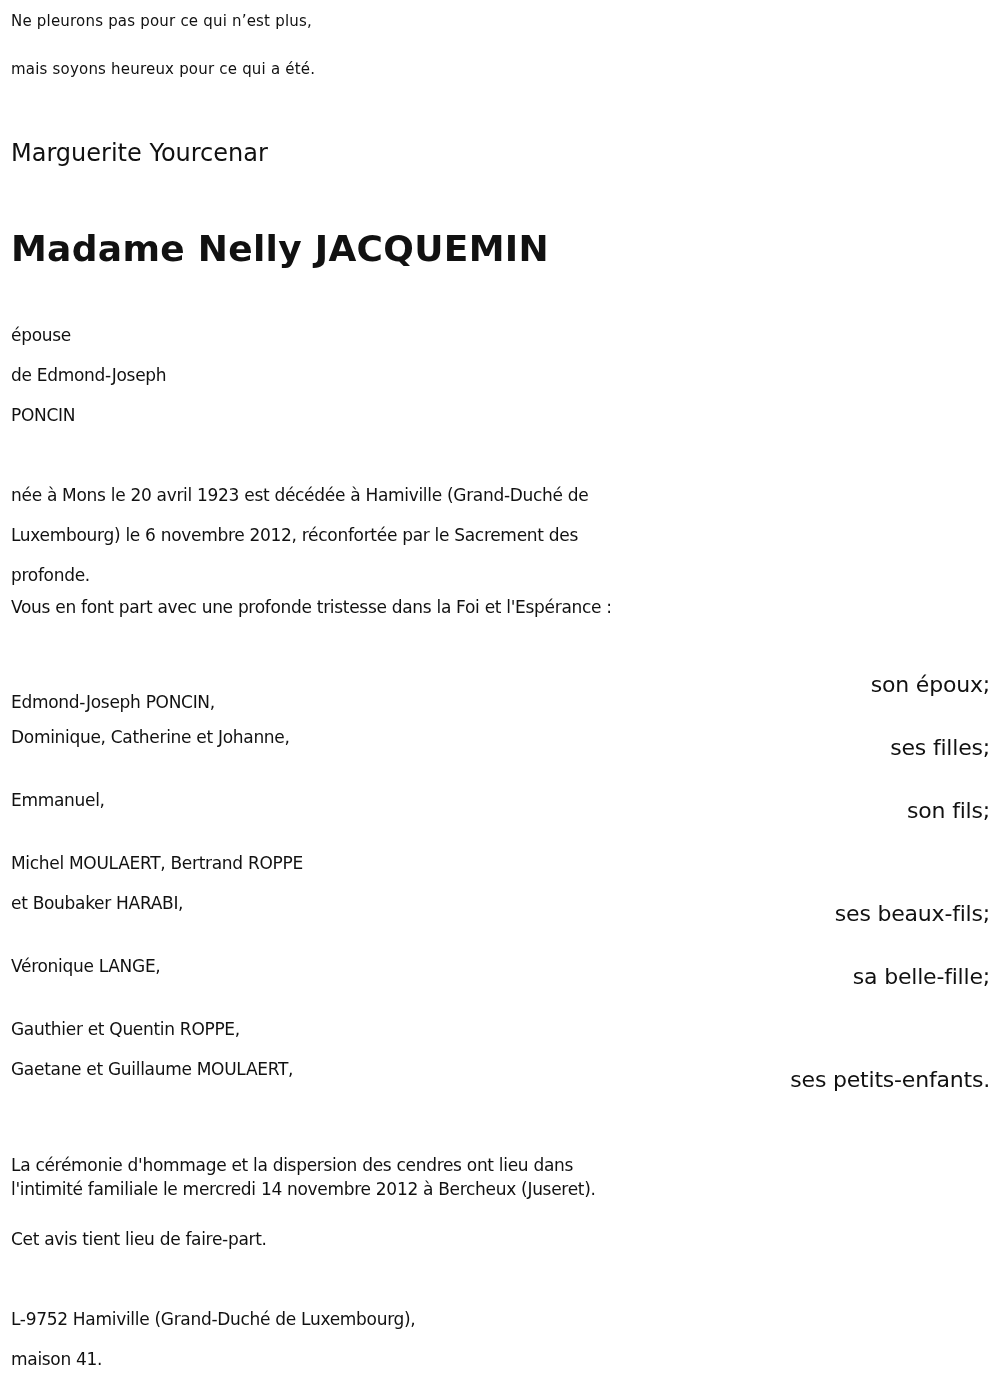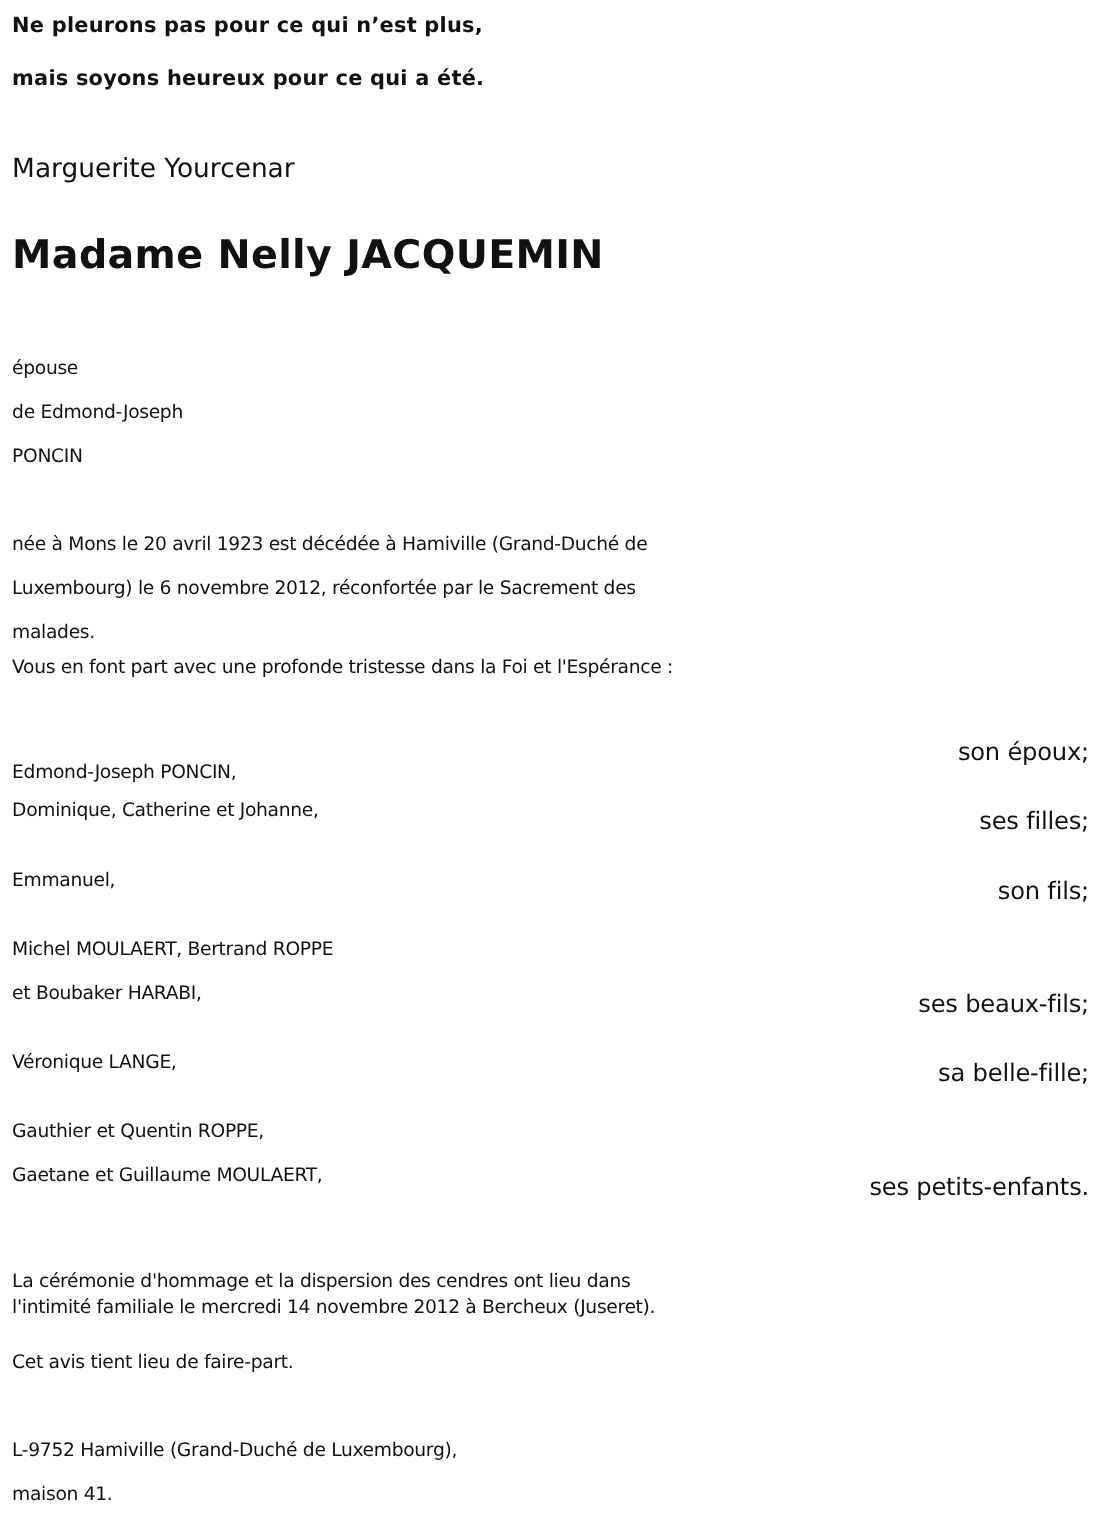--- a/index.html
+++ b/index.html
@@ -2,43 +2,43 @@
 <html><head>
   <meta charset="utf-8">
   <style>
     html, body { margin: 0; padding: 0; background: #ffffff; }
     body {
       width: 1000px; height: 1377px; overflow: hidden; position: relative;
       color: #111111;
       font-family: "DejaVu Sans", sans-serif;
     }
     .abs { position: absolute; left: 11px; white-space: nowrap; }
-    .quote { font-weight: bold; font-size: 19px; letter-spacing: 0.2px; }
+    .quote { font-weight: normal; font-size: 15px; letter-spacing: 0.2px; }
     .author { font-size: 24px; }
     .title { font-weight: bold; font-size: 36px; letter-spacing: 0.3px; }
     .txt { font-size: 17px; letter-spacing: -0.3px; margin-top: 18px; }
     .rel { position: absolute; right: 10px; font-size: 22px; white-space: nowrap; letter-spacing: -0.2px; }
   </style>
 </head>
 <body>
 
 <div>
   <div class="abs quote" style="top:12px">Ne pleurons pas pour ce qui n’est plus,</div>
   <div class="abs quote" style="top:60px">mais soyons heureux pour ce qui a été.</div>
   <div class="abs author" style="top:139px">Marguerite Yourcenar</div>
 
-  <div class="abs title" style="top:212px">Madame Nelly JACQUEMIN</div>
+  <div class="abs title" style="top:228px">Madame Nelly JACQUEMIN</div>
 
   <div class="abs txt" style="top:307px">épouse</div>
   <div class="abs txt" style="top:347px">de Edmond-Joseph</div>
   <div class="abs txt" style="top:387px">PONCIN</div>
 
   <div class="abs txt" style="top:467px">née à Mons le 20 avril 1923 est décédée à Hamiville (Grand-Duché de</div>
   <div class="abs txt" style="top:507px">Luxembourg) le 6 novembre 2012, réconfortée par le Sacrement des</div>
-  <div class="abs txt" style="top:547px">malades.</div>
+  <div class="abs txt" style="top:547px">profonde.</div>
   <div class="abs txt" style="top:579px">Vous en font part avec une profonde tristesse dans la Foi et l'Espérance :</div>
 
   <div>
     <div class="abs txt" style="top:674px">Edmond-Joseph PONCIN,</div>
     <div class="rel" style="top:672px">son époux;</div>
 
     <div class="abs txt" style="top:709px">Dominique, Catherine et Johanne,</div>
     <div class="rel" style="top:735px">ses filles;</div>
 
     <div class="abs txt" style="top:772px">Emmanuel,</div>

